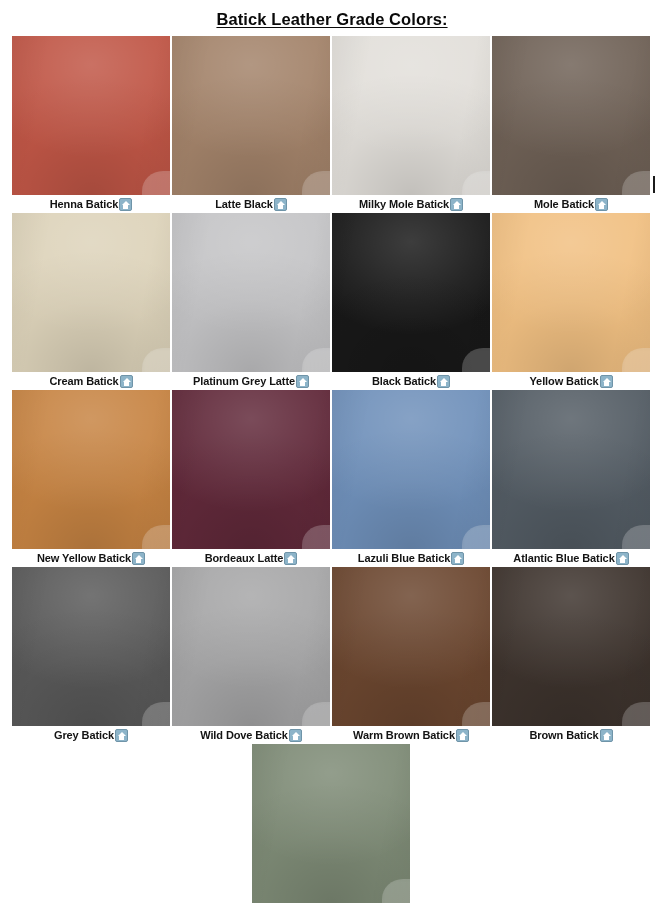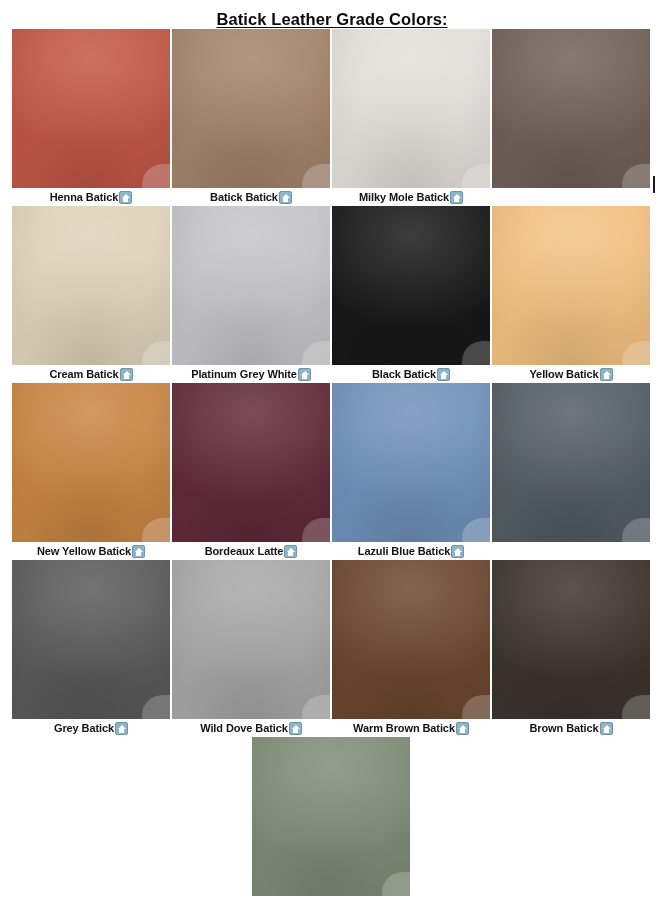--- a/index.html
+++ b/index.html
@@ -25,21 +25,21 @@
     font-size: 16.5px;
     font-weight: bold;
     color: #0a0a0a;
     text-decoration: underline;
     text-underline-offset: 2px;
     letter-spacing: 0.1px;
     line-height: 20px;
   }
   .grid {
     position: absolute;
-    top: 29px;
+    top: 36px;
     left: 12px;
     width: 640px;
   }
   .row {
     display: flex;
     width: 640px;
   }
   .cell {
     width: 160px;
     padding-right: 2px;
@@ -147,60 +147,64 @@
           <span class="label-text">Henna Batick</span>
           <span class="up-icon" style="background: rgb(141, 180, 201);"></span>
         </div>
       </div>
       <div class="cell">
         <div class="swatch" style="background-color: rgb(163, 131, 106);">
           <div class="sheen"></div>
           <div class="corner"></div>
         </div>
         <div class="caption">
-          <span class="label-text">Batick Batick</span>
+          <span class="label-text">Latte Black</span>
           <span class="up-icon" style="background: rgb(141, 180, 201);"></span>
         </div>
       </div>
       <div class="cell">
         <div class="swatch" style="background-color: rgb(226, 223, 218);">
           <div class="sheen"></div>
           <div class="corner"></div>
         </div>
         <div class="caption">
           <span class="label-text">Milky Mole Batick</span>
           <span class="up-icon" style="background: rgb(141, 180, 201);"></span>
         </div>
       </div>
       <div class="cell">
         <div class="swatch" style="background-color: rgb(111, 97, 86);">
           <div class="sheen"></div>
           <div class="corner"></div>
         </div>
+        <div class="caption">
+          <span class="label-text">Mole Batick</span>
+          <span class="up-icon" style="background: rgb(141, 180, 201);"></span>
+        </div>
       </div>
     </div>
 
     <div class="row">
       <div class="cell">
         <div class="swatch" style="background-color: rgb(221, 211, 186);">
           <div class="sheen"></div>
           <div class="corner"></div>
         </div>
         <div class="caption">
           <span class="label-text">Cream Batick</span>
           <span class="up-icon" style="background: rgb(141, 180, 201);"></span>
         </div>
       </div>
       <div class="cell">
         <div class="swatch" style="background-color: rgb(196, 196, 198);">
           <div class="sheen"></div>
           <div class="corner"></div>
         </div>
         <div class="caption">
-          <span class="label-text">Platinum Grey White</span>
+          <span class="label-text">Platinum Grey Latte</span>
           <span class="up-icon" style="background: rgb(141, 180, 201);"></span>
         </div>
       </div>
       <div class="cell">
         <div class="swatch" style="background-color: rgb(24, 24, 24);">
           <div class="sheen"></div>
           <div class="corner"></div>
         </div>
         <div class="caption">
           <span class="label-text">Black Batick</span>
@@ -247,20 +251,24 @@
         </div>
         <div class="caption">
           <span class="label-text">Lazuli Blue Batick</span>
           <span class="up-icon" style="background: rgb(141, 180, 201);"></span>
         </div>
       </div>
       <div class="cell">
         <div class="swatch" style="background-color: rgb(83, 92, 100);">
           <div class="sheen"></div>
           <div class="corner"></div>
+        </div>
+        <div class="caption">
+          <span class="label-text">Atlantic Blue Batick</span>
+          <span class="up-icon" style="background: rgb(141, 180, 201);"></span>
         </div>
       </div>
     </div>
 
     <div class="row">
       <div class="cell">
         <div class="swatch" style="background-color: rgb(89, 89, 89);">
           <div class="sheen"></div>
           <div class="corner"></div>
         </div>

